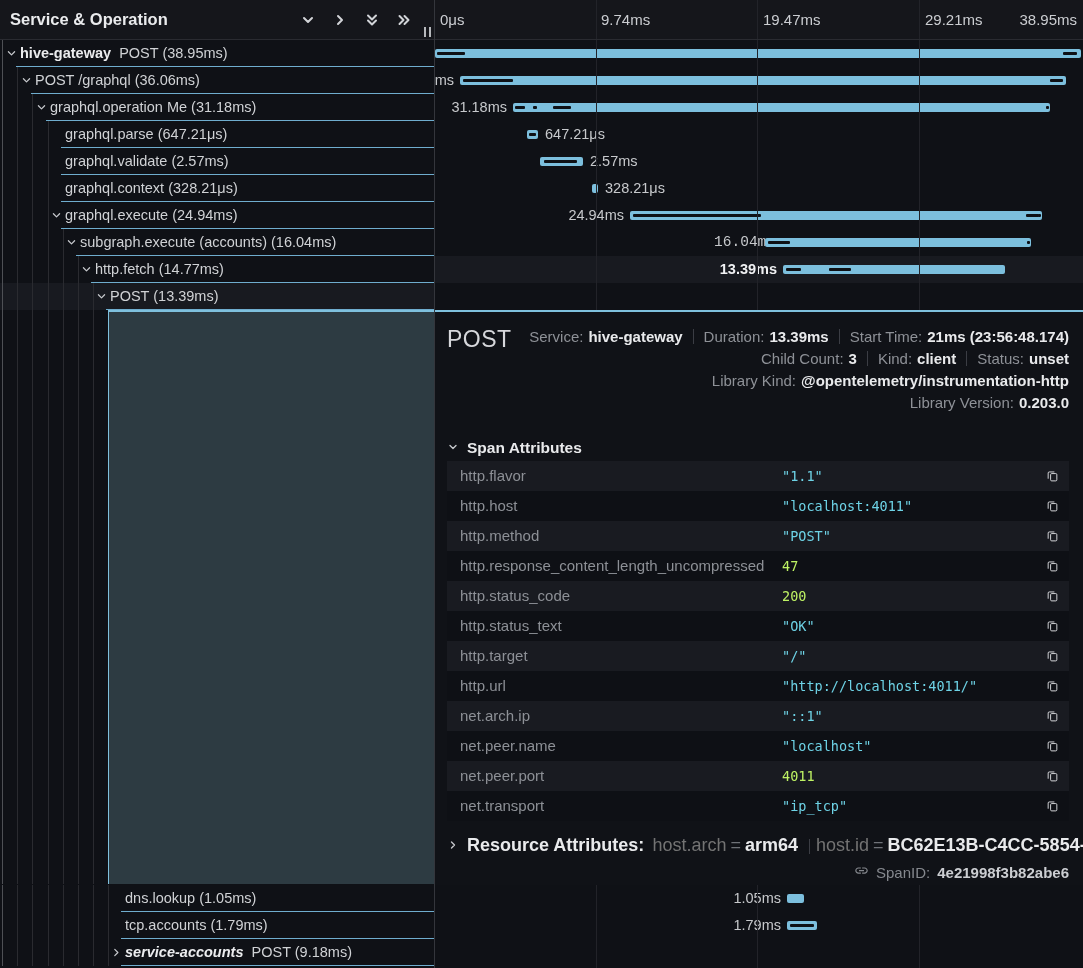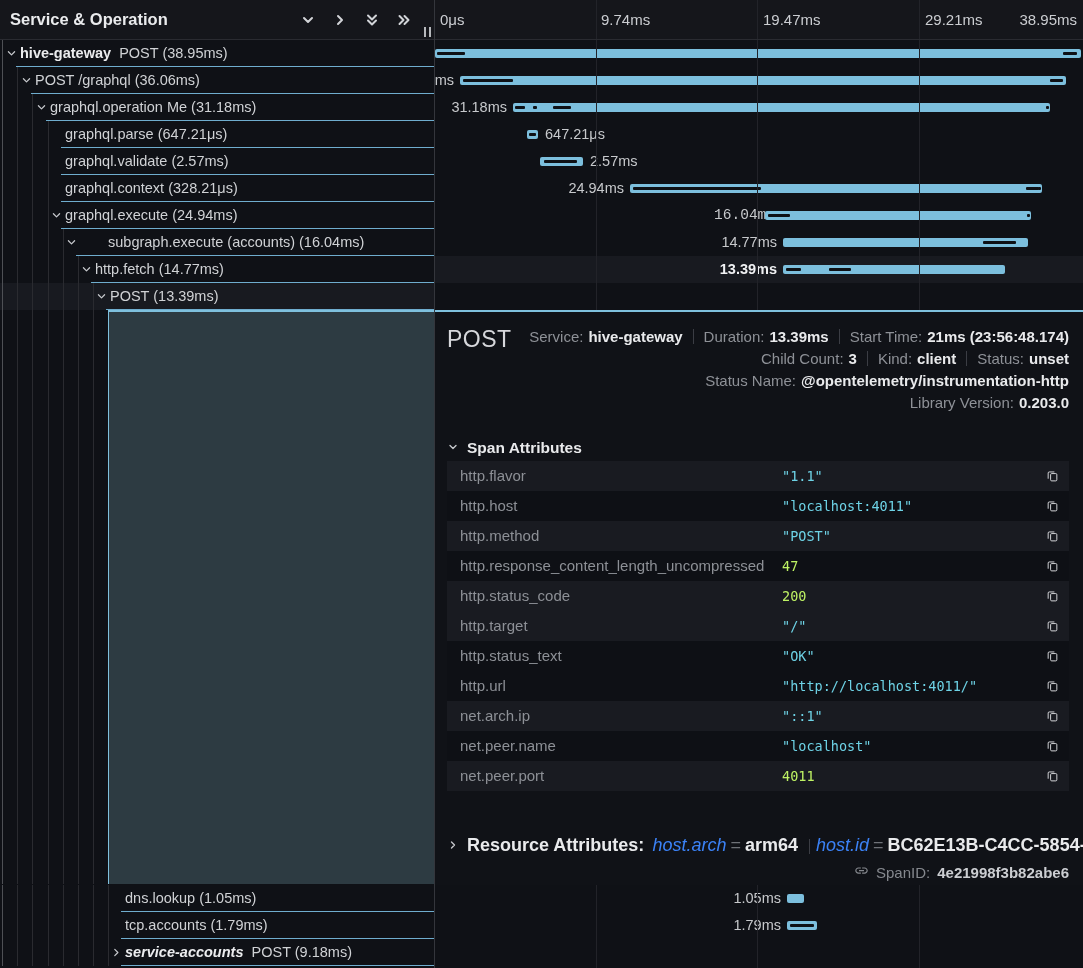--- a/index.html
+++ b/index.html
@@ -85,21 +85,21 @@
   .a-val.string{color:#6ed3e6;}
   .a-val.number{color:#bef264;}
   .a-copy{position:absolute;right:9px;top:7px;width:16px;height:16px;cursor:pointer;
           display:flex;align-items:center;justify-content:center;background:none;border:none;padding:0;}
   .a-copy svg{stroke:#e2e3e6;fill:none;stroke-width:1.7;stroke-linejoin:round;}
 
   #resource{position:absolute;left:12px;top:523px;display:flex;align-items:center;gap:8px;
             font-size:18px;white-space:nowrap;}
   #resource .chev svg{stroke:#c6c8cc;fill:none;stroke-width:1.8;stroke-linecap:round;stroke-linejoin:round;}
   #resource .r-title{font-weight:bold;color:#e9eaec;}
-  .r-key{color:#3b82f6;font-style:italic;}
+  .r-key{color:#737373;}
   .r-eq{color:#6f7278;margin:0 4px;}
   .r-val{color:#e9eaec;font-weight:bold;}
   .r-div{width:1px;height:15px;background:#3b3d44;margin:0 6px;}
 
   #spanid{position:absolute;right:14px;top:551px;display:flex;align-items:center;gap:7px;font-size:15px;}
   #spanid .sid-label{color:#85888e;}
   #spanid .sid-value{color:#ccced2;font-weight:bold;}
 </style>
 </head>
 <body>
@@ -213,21 +213,21 @@
           <div class="guide first" style="left: 2px;"></div>
           <div class="guide" style="left: 17.2px;"></div>
           <div class="guide" style="left: 32.4px;"></div>
           <div class="guide" style="left: 47.6px;"></div>
           <div class="guide" style="left: 62.8px;"></div>
           <span class="t-chev" style="left: 66px;">
             <svg width="11" height="11" viewBox="0 0 16 16">
               <path d="M3.5 5.5 l4.5 4.5 4.5-4.5"></path>
             </svg>
           </span>
-          <span class="t-label" style="left: 80px; margin-left: 28px;">subgraph.execute (accounts) (16.04ms)</span>
+          <span class="t-label" style="left: 80px;">subgraph.execute (accounts) (16.04ms)</span>
           <div class="t-sep" style="left: 76px;"></div>
         </div>
         <div class="t-row">
           <div class="guide first" style="left: 2px;"></div>
           <div class="guide" style="left: 17.2px;"></div>
           <div class="guide" style="left: 32.4px;"></div>
           <div class="guide" style="left: 47.6px;"></div>
           <div class="guide" style="left: 62.8px;"></div>
           <div class="guide" style="left: 78px;"></div>
           <span class="t-chev" style="left: 81px;">
@@ -352,38 +352,36 @@
             <div class="stripe" style="left: 2px; width: 7px;"></div>
           </div>
         </div>
         <div class="b-row">
           <div class="bar-label right" style="left: 155px;">2.57ms</div>
           <div class="bar" style="left: 105px; width: 43px;">
             <div class="stripe" style="left: 4px; width: 33px;"></div>
           </div>
         </div>
         <div class="b-row">
+          <div class="bar-label right" style="left: 170px;">328.21μs</div>
+          <div class="bar" style="left: 157px; width: 6px;"></div>
+        </div>
+        <div class="b-row">
           <div class="bar-label" style="left: 0px; width: 189px; text-align: right;">24.94ms</div>
           <div class="bar" style="left: 195px; width: 412px;">
             <div class="stripe" style="left: 3px; width: 128px;"></div>
             <div class="stripe" style="left: 396px; width: 13px;"></div>
             <div class="stripe" style="left: 408px; width: 3px;"></div>
           </div>
         </div>
         <div class="b-row">
           <div class="bar-label" style="left: 16px; width: 324px; font-family: Liberation Mono, monospace;">16.04ms</div>
           <div class="bar" style="left: 330px; width: 266px;">
             <div class="stripe" style="left: 3px; width: 22px;"></div>
             <div class="stripe" style="left: 262px; width: 3px;"></div>
-          </div>
-        </div>
-        <div class="b-row">
-          <div class="bar-label" style="left: 0px; width: 342px;">14.77ms</div>
-          <div class="bar" style="left: 348px; width: 245px;">
-            <div class="stripe" style="left: 200px; width: 33px;"></div>
           </div>
         </div>
         <div class="b-row sel">
           <div class="bar-label bold" style="left: 0px; width: 342px;">13.39ms</div>
           <div class="bar" style="left: 348px; width: 222px;">
             <div class="stripe" style="left: 3px; width: 15px;"></div>
             <div class="stripe" style="left: 46px; width: 22px;"></div>
           </div>
         </div>
         <div class="gline" style="left: 161px;"></div>
@@ -408,21 +406,21 @@
             <span class="meta-label">Child Count:</span>
             <span class="meta-value">3</span>
             <span class="meta-div"></span>
             <span class="meta-label">Kind:</span>
             <span class="meta-value">client</span>
             <span class="meta-div"></span>
             <span class="meta-label">Status:</span>
             <span class="meta-value">unset</span>
           </div>
           <div class="meta-line">
-            <span class="meta-label">Status Name:</span>
+            <span class="meta-label">Library Kind:</span>
             <span class="meta-value">@opentelemetry/instrumentation-http</span>
           </div>
           <div class="meta-line">
             <span class="meta-label">Library Version:</span>
             <span class="meta-value">0.203.0</span>
           </div>
         </div>
       <div id="attr-head">
         <span>
           <svg width="12" height="12" viewBox="0 0 16 16">
@@ -474,41 +472,41 @@
           <div class="a-row odd">
             <div class="a-key">http.status_code</div>
             <div class="a-val number">200</div>
             <button class="a-copy">
               <svg width="13" height="14" viewBox="0 0 24 24">
                 <rect x="8.5" y="7.5" width="11.5" height="13.5" rx="2"></rect>
                 <path d="M15.5 4.5 H6 a2 2 0 0 0 -2 2 V17"></path>
               </svg>
             </button>
           </div>
+          <div class="a-row even">
+            <div class="a-key">http.status_text</div>
+            <div class="a-val string">"OK"</div>
+            <button class="a-copy">
+              <svg width="13" height="14" viewBox="0 0 24 24">
+                <rect x="8.5" y="7.5" width="11.5" height="13.5" rx="2"></rect>
+                <path d="M15.5 4.5 H6 a2 2 0 0 0 -2 2 V17"></path>
+              </svg>
+            </button>
+          </div>
           <div class="a-row odd">
             <div class="a-key">http.target</div>
             <div class="a-val string">"/"</div>
             <button class="a-copy">
               <svg width="13" height="14" viewBox="0 0 24 24">
                 <rect x="8.5" y="7.5" width="11.5" height="13.5" rx="2"></rect>
                 <path d="M15.5 4.5 H6 a2 2 0 0 0 -2 2 V17"></path>
               </svg>
             </button>
           </div>
           <div class="a-row even">
-            <div class="a-key">http.status_text</div>
-            <div class="a-val string">"OK"</div>
-            <button class="a-copy">
-              <svg width="13" height="14" viewBox="0 0 24 24">
-                <rect x="8.5" y="7.5" width="11.5" height="13.5" rx="2"></rect>
-                <path d="M15.5 4.5 H6 a2 2 0 0 0 -2 2 V17"></path>
-              </svg>
-            </button>
-          </div>
-          <div class="a-row even">
             <div class="a-key">http.url</div>
             <div class="a-val string">"http://localhost:4011/"</div>
             <button class="a-copy">
               <svg width="13" height="14" viewBox="0 0 24 24">
                 <rect x="8.5" y="7.5" width="11.5" height="13.5" rx="2"></rect>
                 <path d="M15.5 4.5 H6 a2 2 0 0 0 -2 2 V17"></path>
               </svg>
             </button>
           </div>
           <div class="a-row odd">
@@ -527,20 +525,30 @@
             <button class="a-copy">
               <svg width="13" height="14" viewBox="0 0 24 24">
                 <rect x="8.5" y="7.5" width="11.5" height="13.5" rx="2"></rect>
                 <path d="M15.5 4.5 H6 a2 2 0 0 0 -2 2 V17"></path>
               </svg>
             </button>
           </div>
           <div class="a-row odd">
             <div class="a-key">net.peer.port</div>
             <div class="a-val number">4011</div>
+            <button class="a-copy">
+              <svg width="13" height="14" viewBox="0 0 24 24">
+                <rect x="8.5" y="7.5" width="11.5" height="13.5" rx="2"></rect>
+                <path d="M15.5 4.5 H6 a2 2 0 0 0 -2 2 V17"></path>
+              </svg>
+            </button>
+          </div>
+          <div class="a-row even">
+            <div class="a-key">net.transport</div>
+            <div class="a-val string">"ip_tcp"</div>
             <button class="a-copy">
               <svg width="13" height="14" viewBox="0 0 24 24">
                 <rect x="8.5" y="7.5" width="11.5" height="13.5" rx="2"></rect>
                 <path d="M15.5 4.5 H6 a2 2 0 0 0 -2 2 V17"></path>
               </svg>
             </button>
           </div>
         </div>
       <div id="resource">
         <span class="chev">

